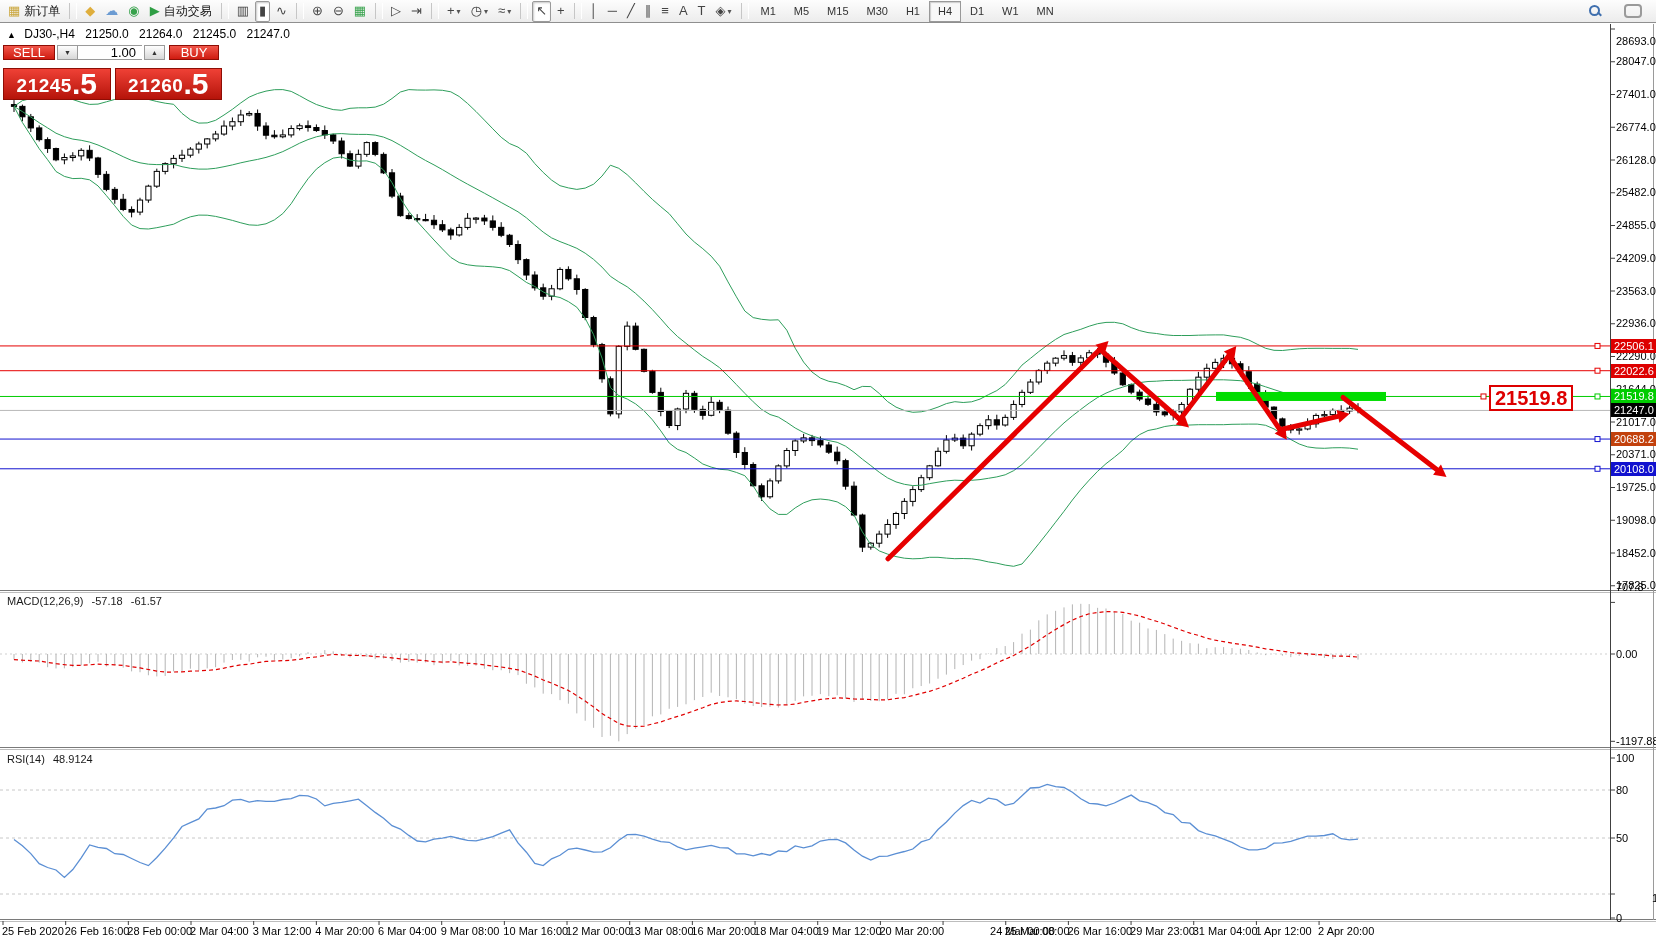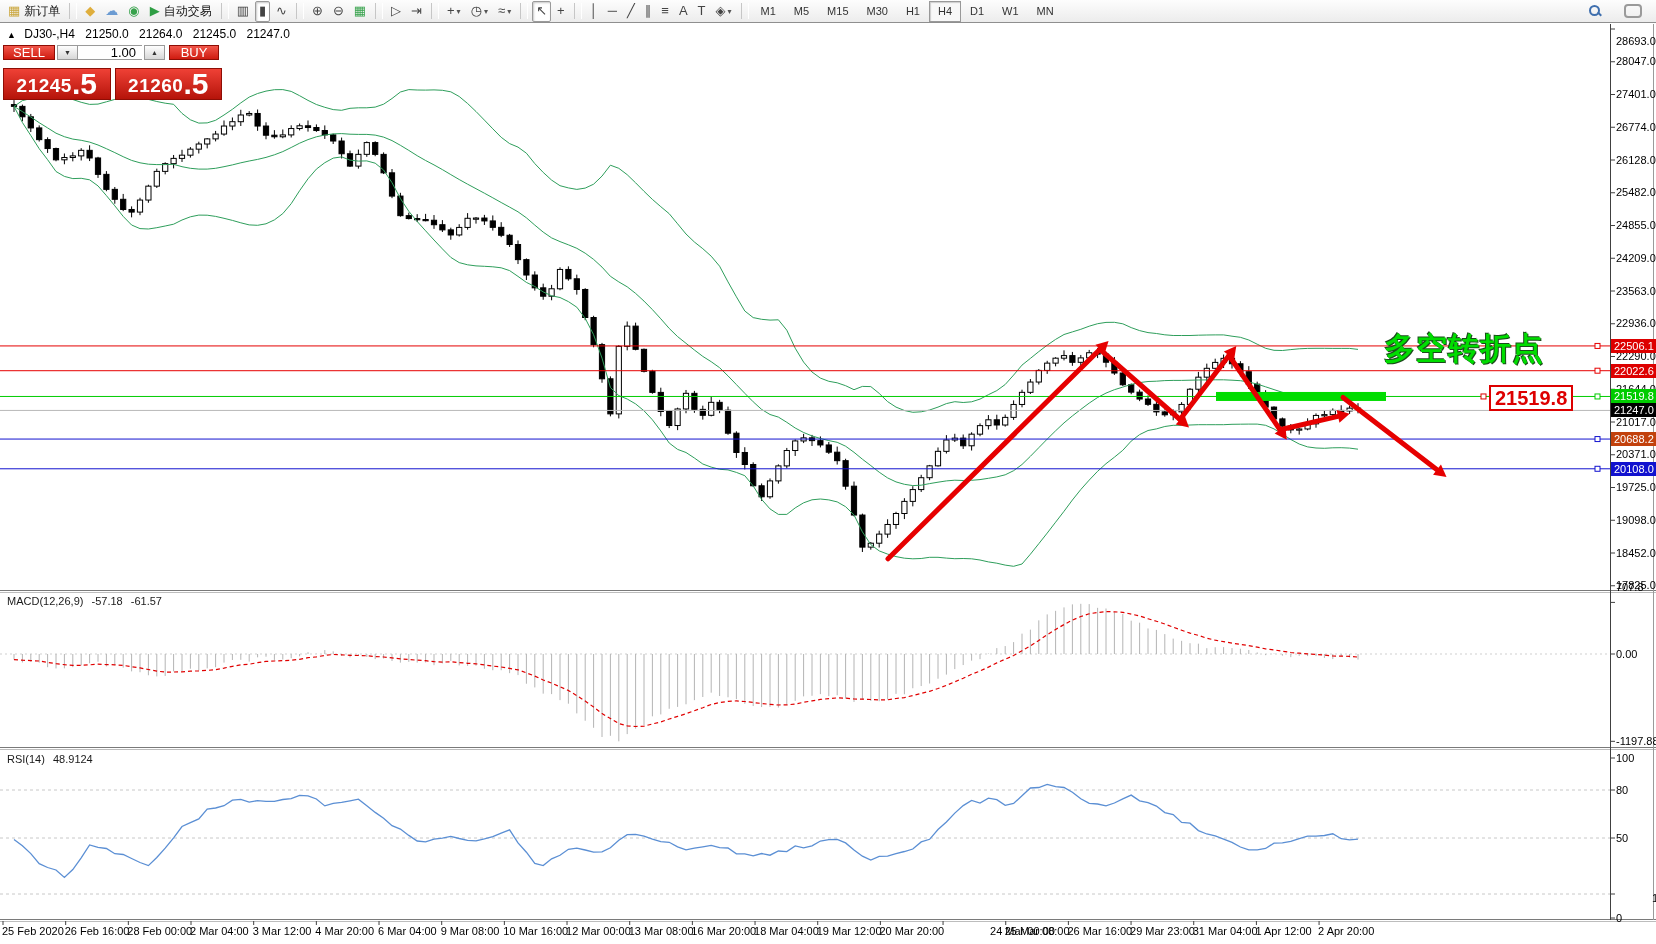--- a/index.html
+++ b/index.html
@@ -780,21 +780,20 @@
         <span class="pb-main">21245</span>
         <span class="pb-frac">.5</span>
       </div>
       <div class="price-box">
         <span class="pb-main">21260</span>
         <span class="pb-frac">.5</span>
       </div>
     </div>
   </div>
 
-  <div class="cn-note">多空转折点</div>
   <div class="callout">21519.8</div>
 
   <div class="ind-label" style="top:595px">
     <span>MACD(12,26,9)</span>
     <span>-57.18</span>
     <span>-61.57</span>
   </div>
   <div class="ind-label" style="top:753px">
     <span>RSI(14)</span>
     <span>48.9124</span>

